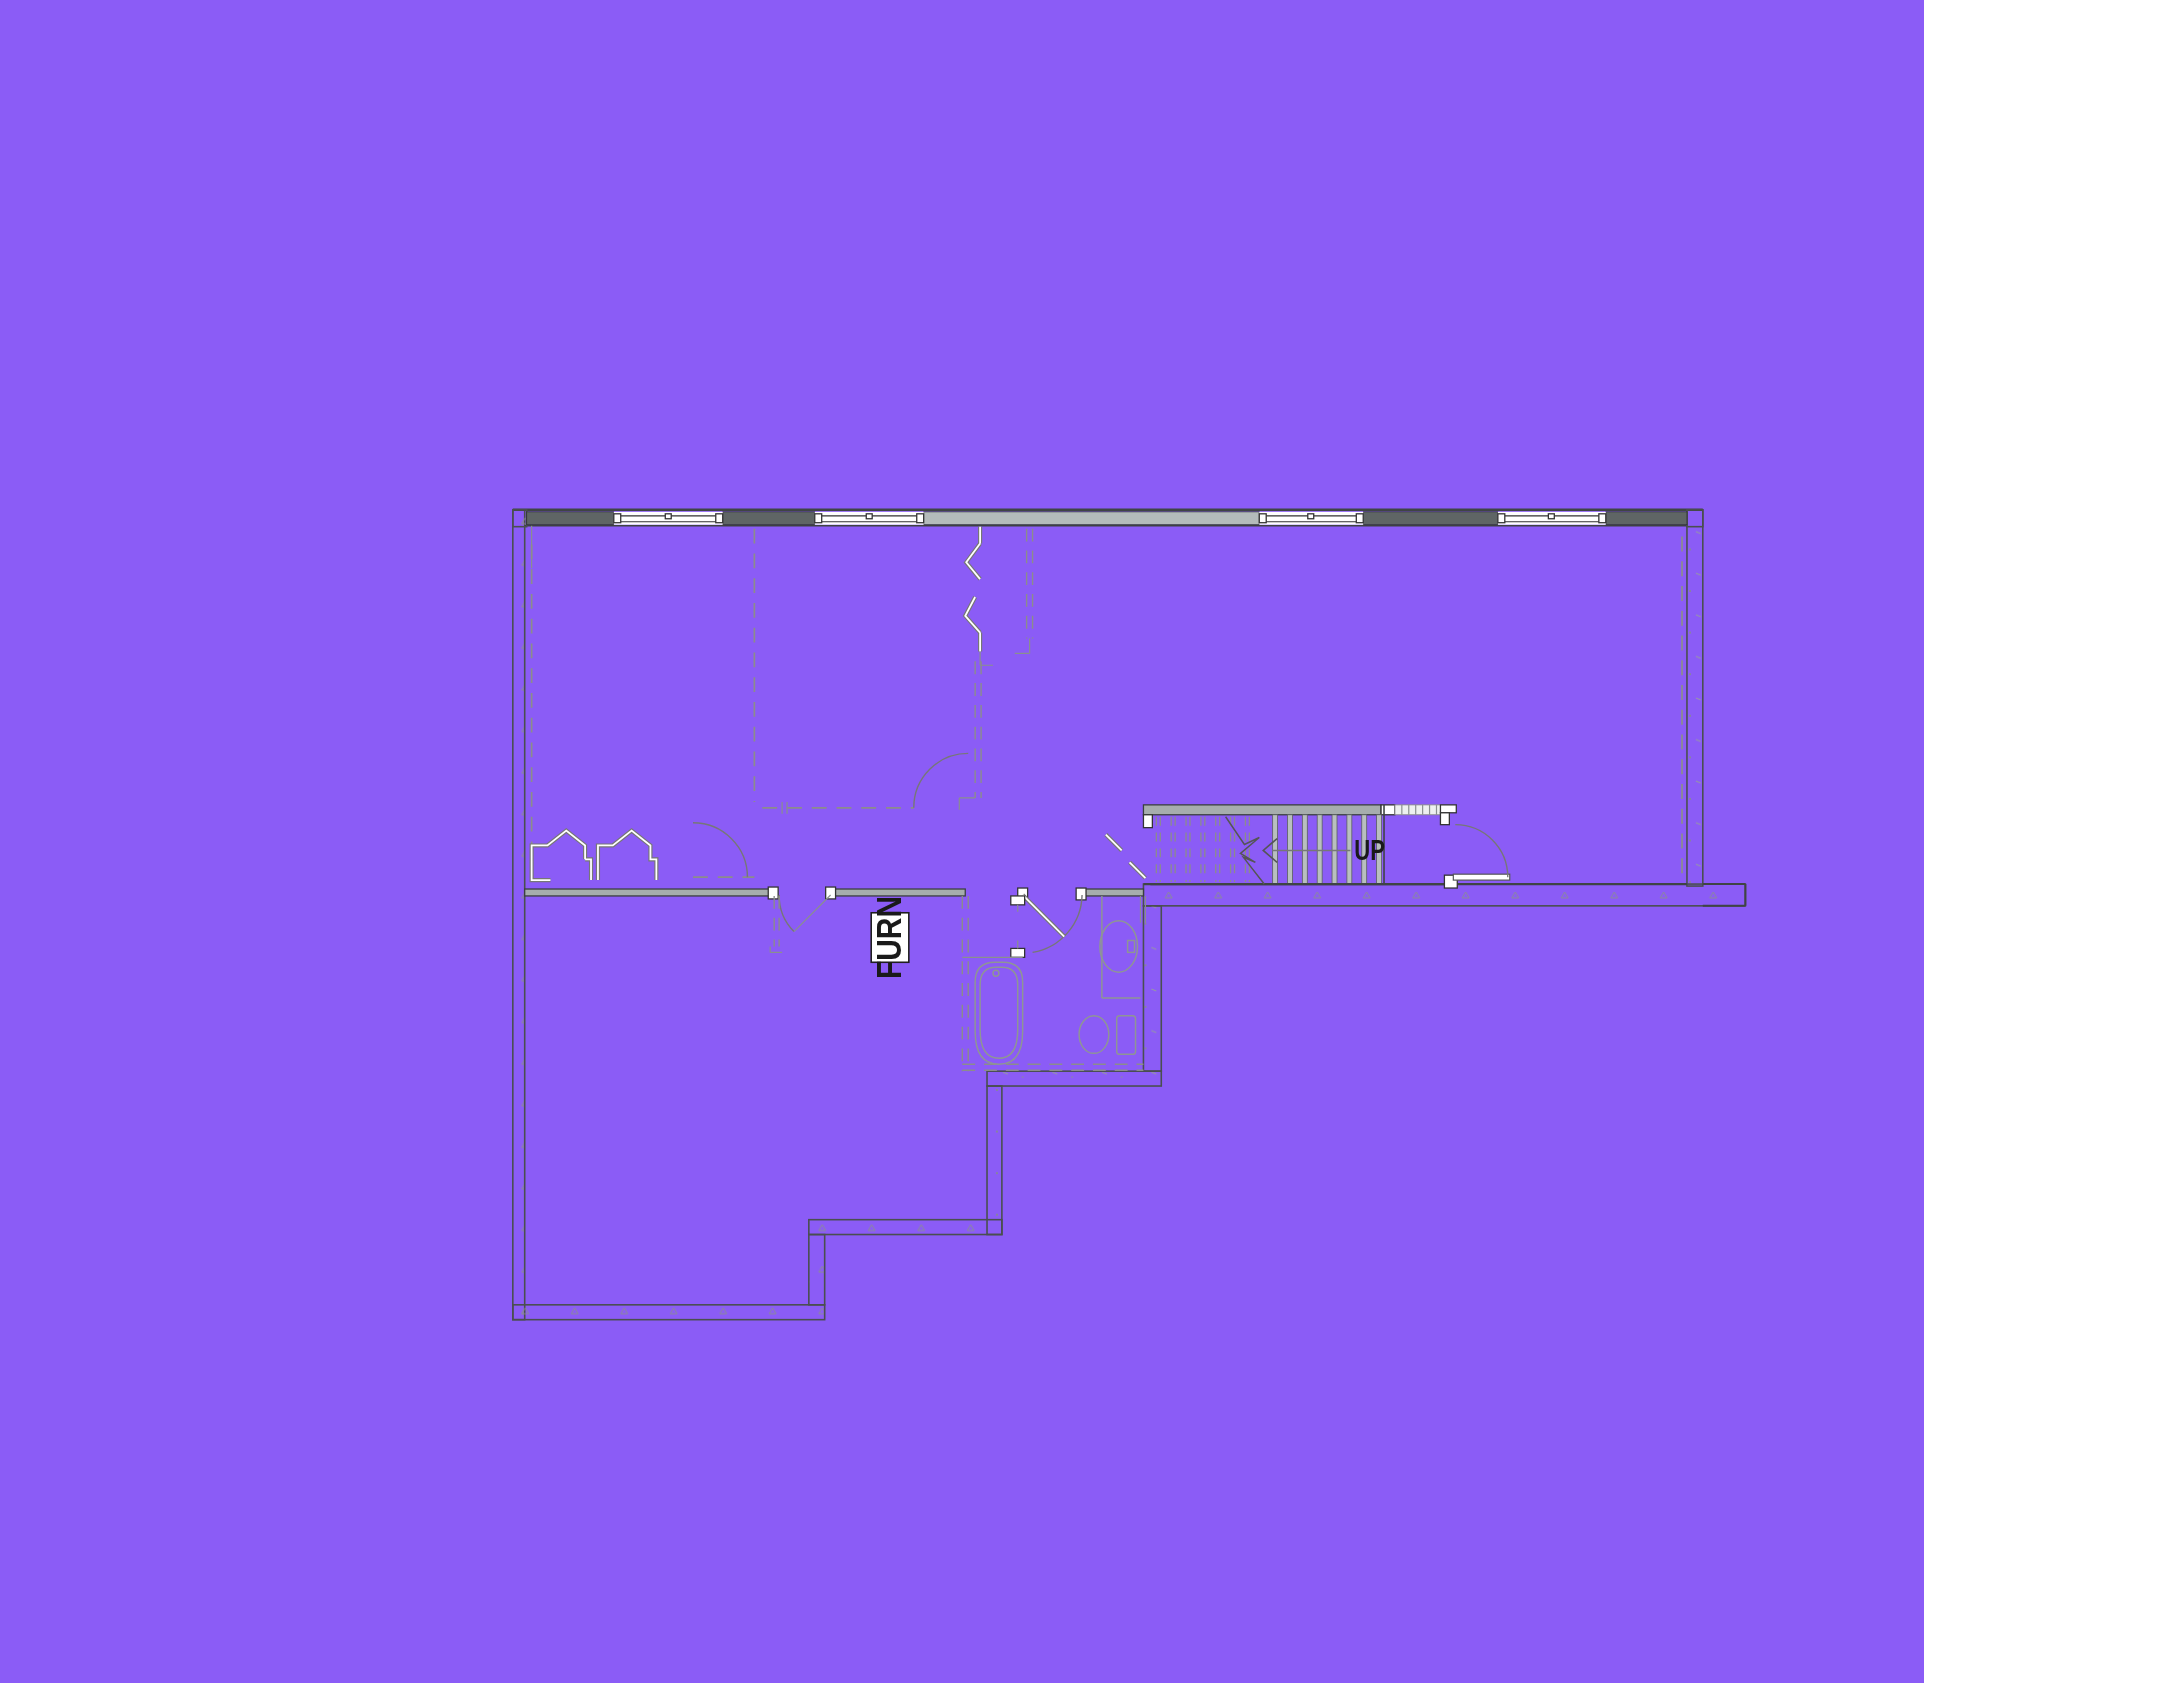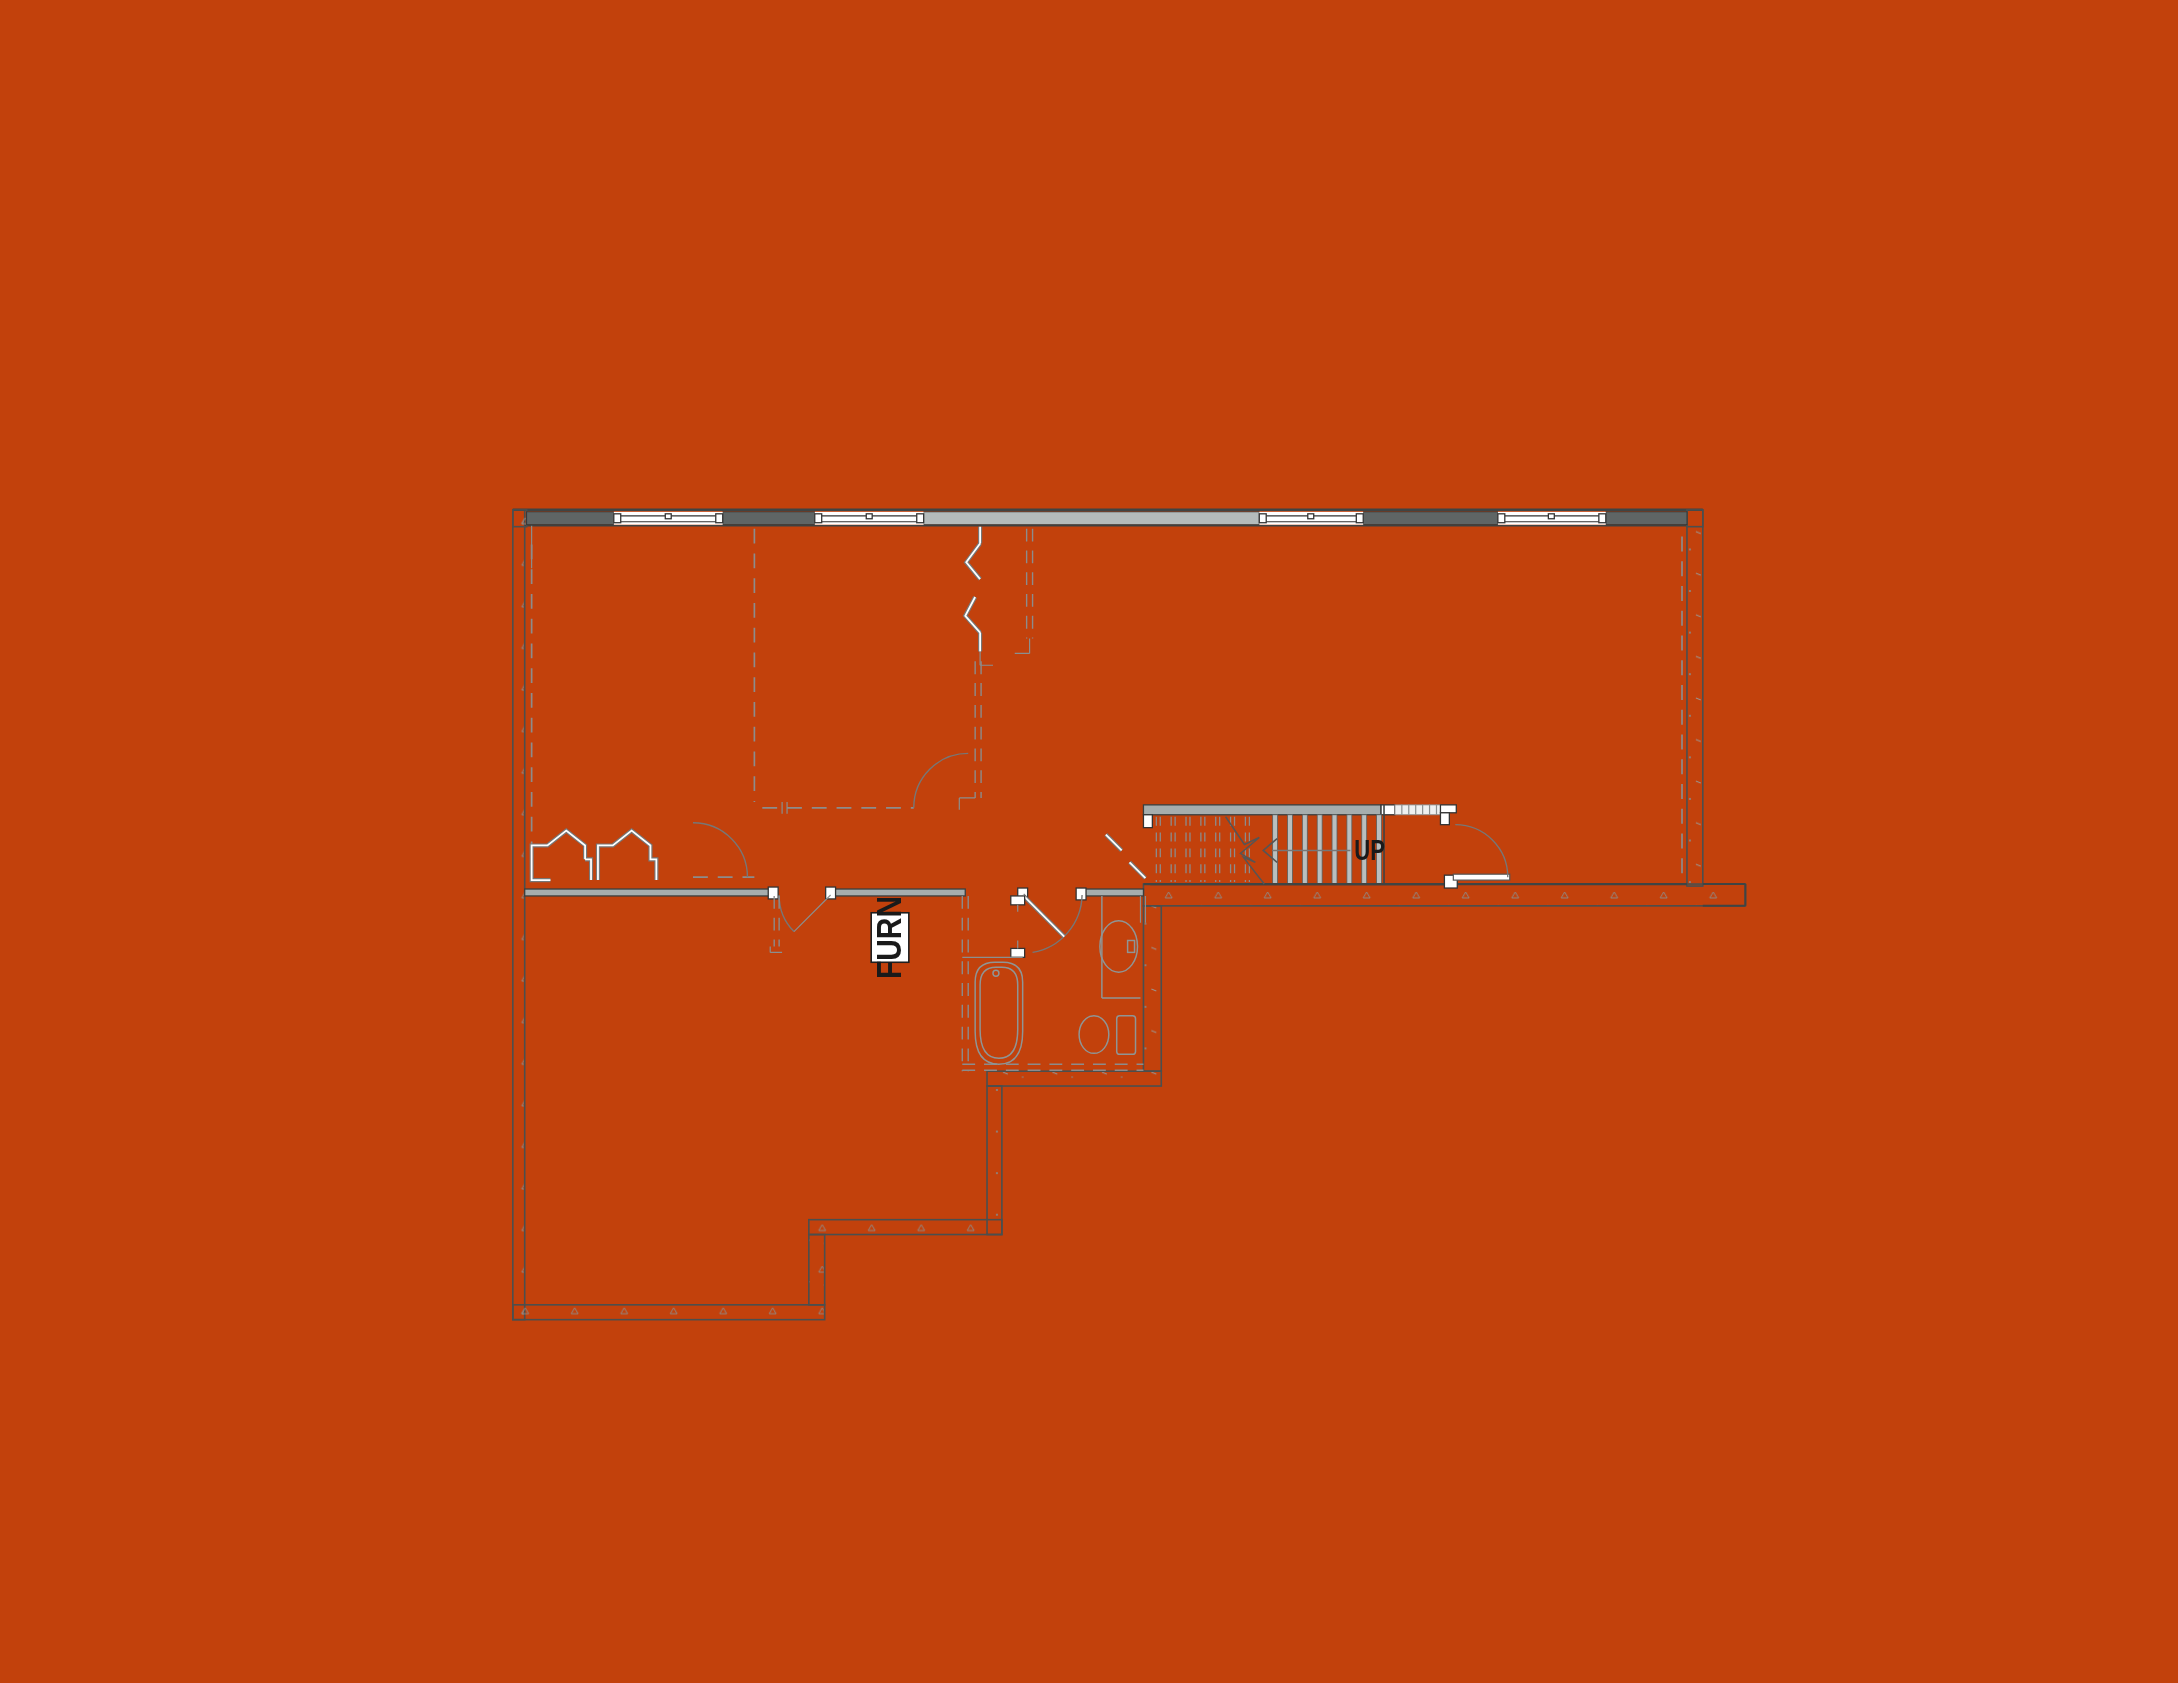--- a/index.html
+++ b/index.html
@@ -1,16 +1,16 @@
 <!DOCTYPE html>
 <html><head>
 <meta charset="utf-8">
 <style>
   html,body{margin:0;padding:0;background:#ffffff;}
-  .page{position:relative;width:2178px;height:1683px;background:#c2410c;overflow:hidden;}
+  .page{position:relative;width:1924px;height:1683px;background:#8b5cf6;overflow:hidden;}
   svg{position:absolute;left:0;top:0;}
   .cw{fill:url(#spk);stroke:#4a4f4f;stroke-width:1.6;}
   .ln{stroke:#3f4444;fill:none;}
   .thin{stroke:#8a8f8f;stroke-width:1.2;fill:none;}
   .dash{stroke:#8c8c8c;stroke-width:1.7;fill:none;stroke-dasharray:15 10;}
   .dash2{stroke:#8c8c8c;stroke-width:1.4;fill:none;stroke-dasharray:13 9;}
   .dbl{stroke:#777;stroke-width:4.2;fill:none;}
   .dblw{stroke:#ffffff;stroke-width:1.8;fill:none;}
   .gbar{fill:#a6adad;stroke:#3a3f3f;stroke-width:1.3;}
   .darkseg{fill:#5f6565;stroke:#2f3333;stroke-width:0.8;}

